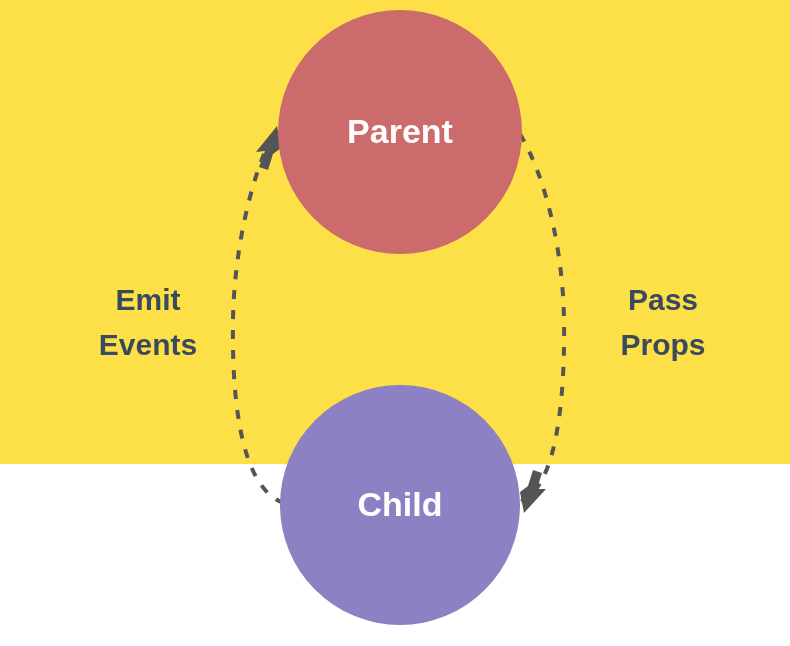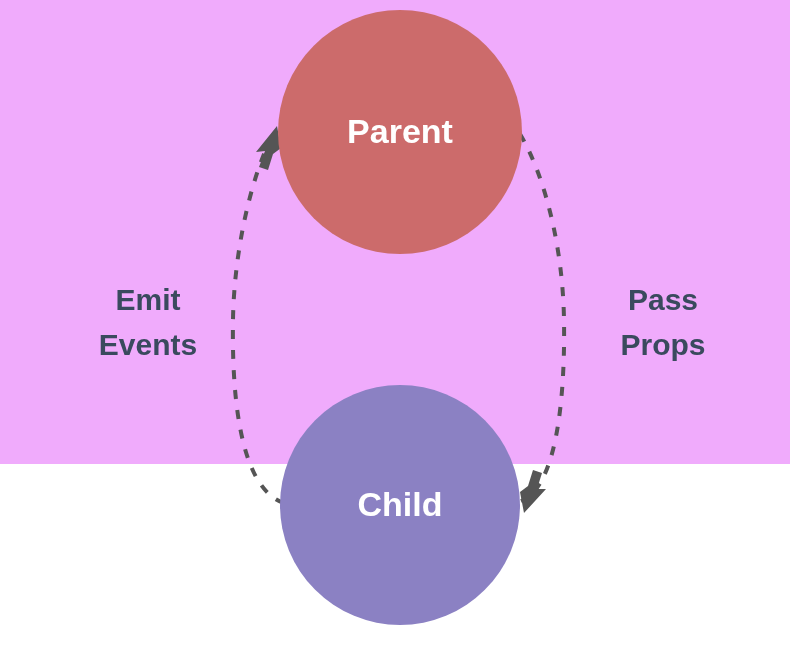--- a/index.html
+++ b/index.html
@@ -38,21 +38,21 @@
   .edge-label {
     font-weight: bold;
     fill: #3a4a5e;
     text-anchor: middle;
     font-family: "Liberation Sans", "DejaVu Sans", sans-serif;
   }
 </style>
 </head>
 <body>
 
-<div id="diagram-root" style="width: 790px; height: 464px; background: #f0abfc;">
+<div id="diagram-root" style="width: 790px; height: 464px; background: #fde047;">
 
   <svg id="diagram-svg" viewBox="0 0 790 646" xmlns="http://www.w3.org/2000/svg" style="width: 790px; height: 646px;">
 
     <g>
       <path id="edge-emit-path" d="M 284,503
                C 236,487 232,380 233,320
                C 234,255 249,185 270,140" fill="none" stroke="#555555" stroke-width="4" stroke-linecap="butt" stroke-dasharray="9 11"></path>
       <polygon id="edge-emit-arrowhead" points="277,126 256,152 265,151 259,167 268,170 273,154 281,148" fill="#555555"></polygon>
     </g>
 

